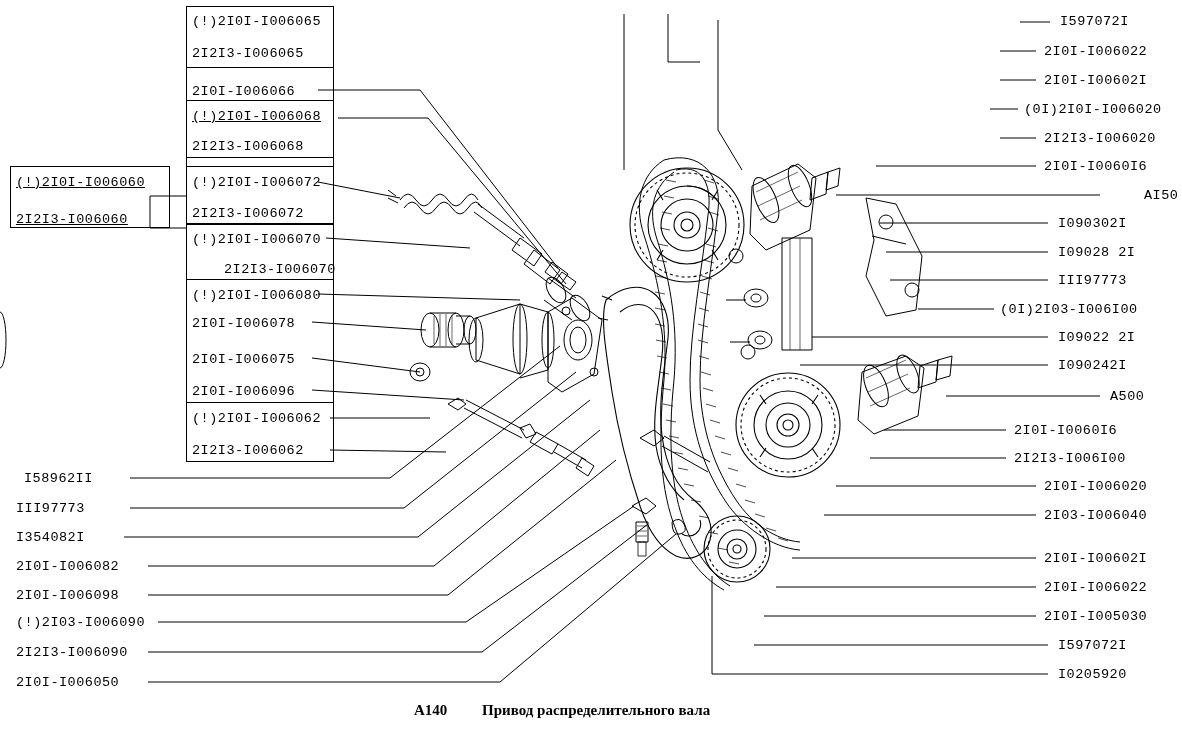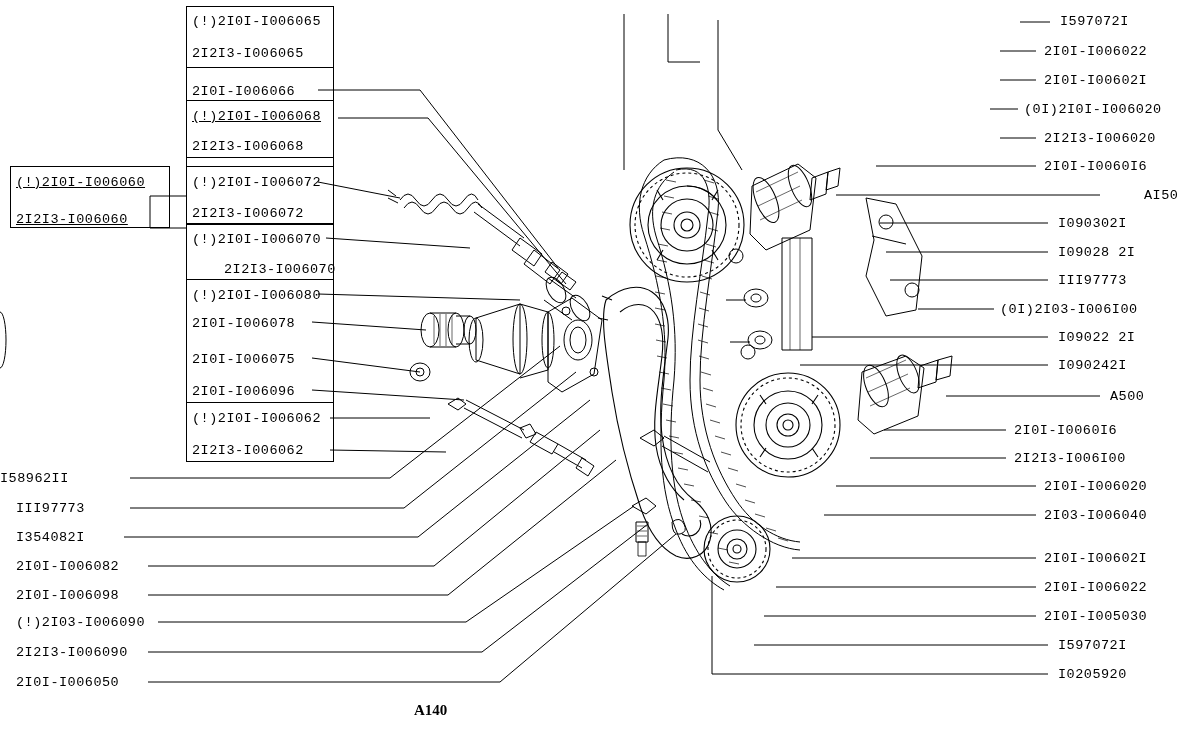--- a/index.html
+++ b/index.html
@@ -348,21 +348,21 @@
     <span class="label" style="left:192px; top:411px;">(!)2I0I-I006062</span>
     <span class="label" style="left:192px; top:443px;">2I2I3-I006062</span>
   </div>
 
   <div>
     <span class="label ul" style="left:16px; top:175px;">(!)2I0I-I006060</span>
     <span class="label ul" style="left:16px; top:212px;">2I2I3-I006060</span>
   </div>
 
   <div>
-    <span class="label" style="left:0; top:471px;">I58962II</span>
+    <span class="label" style="left:24px; top:471px;">I58962II</span>
     <span class="label" style="left:16px; top:501px;">III97773</span>
     <span class="label" style="left:16px; top:530px;">I354082I</span>
     <span class="label" style="left:16px; top:559px;">2I0I-I006082</span>
     <span class="label" style="left:16px; top:588px;">2I0I-I006098</span>
     <span class="label" style="left:16px; top:615px;">(!)2I03-I006090</span>
     <span class="label" style="left:16px; top:645px;">2I2I3-I006090</span>
     <span class="label" style="left:16px; top:675px;">2I0I-I006050</span>
   </div>
 
   <div>
@@ -385,14 +385,15 @@
     <span class="label" style="left:1044px; top:479px;">2I0I-I006020</span>
     <span class="label" style="left:1044px; top:508px;">2I03-I006040</span>
     <span class="label" style="left:1044px; top:551px;">2I0I-I00602I</span>
     <span class="label" style="left:1044px; top:580px;">2I0I-I006022</span>
     <span class="label" style="left:1044px; top:609px;">2I0I-I005030</span>
     <span class="label" style="left:1058px; top:638px;">I597072I</span>
     <span class="label" style="left:1058px; top:667px;">I0205920</span>
   </div>
 
   <span class="caption" style="left:414px; top:702px;text-align:center;">A140</span>
+  <span class="caption" style="left:482px; top:702px;">Привод распределительного вала</span>
 
 </div>
 
 </body></html>

